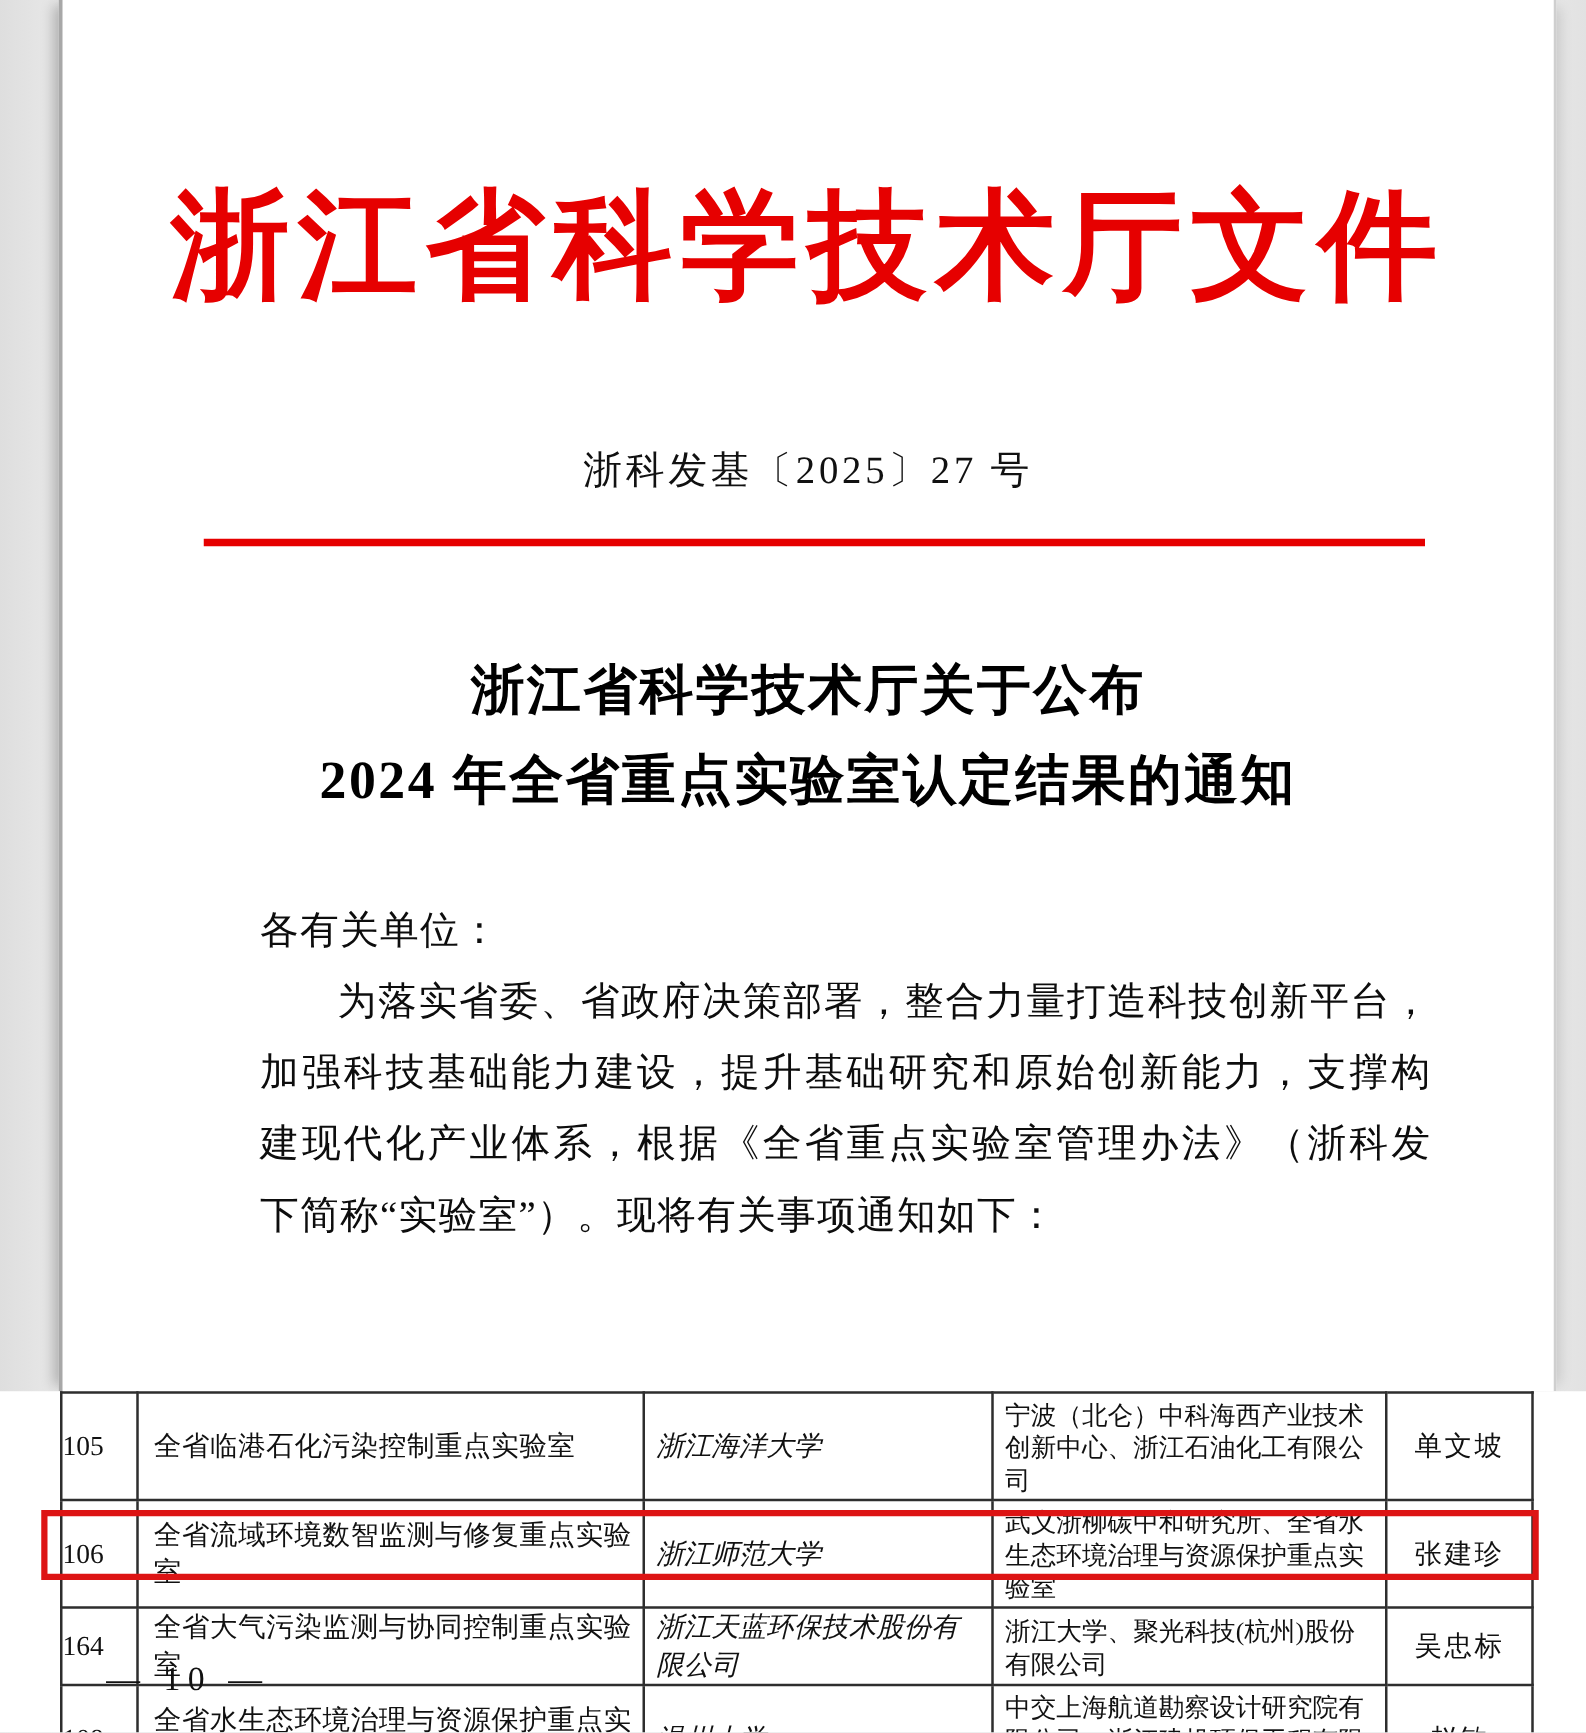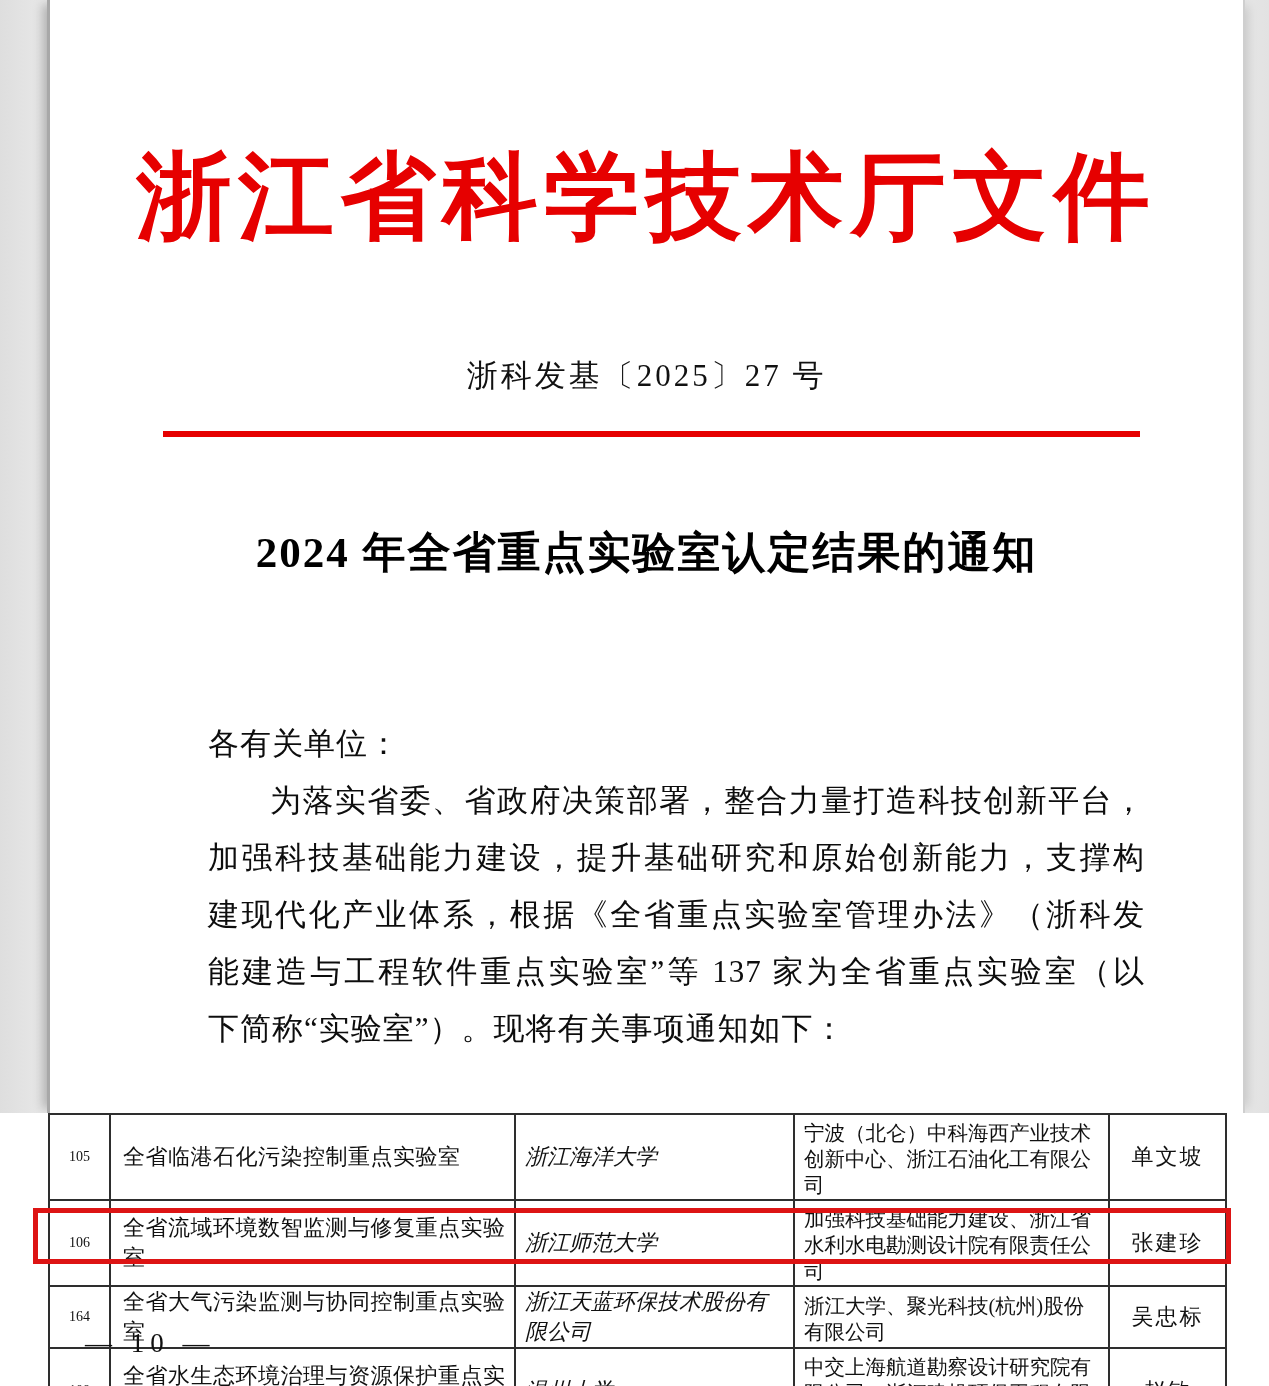--- a/index.html
+++ b/index.html
@@ -83,21 +83,21 @@
     border-collapse: collapse;
     table-layout: fixed;
     font-family: "Liberation Serif", "DejaVu Serif", serif;
   }
   table.labs td {
     border: 2px solid #2e2e2e;
     vertical-align: middle;
     overflow: hidden;
     color: #111;
   }
-  td.c-no   { text-align: center; font-size: 14px; }
+  td.c-no   { text-align: left; font-size: 22px; }
   td.c-lab  { font-size: 22px; padding: 0 6px 0 12px; letter-spacing: 0.5px; margin-left: 26px; }
   td.c-org  { font-size: 22px; padding: 0 6px 0 9px; font-style: italic; }
   td.c-part { font-size: 20.5px; line-height: 26px; padding: 5px 6px 1px 9px; }
   td.c-dir  { text-align: center; font-size: 22px; letter-spacing: 2px; }
   tr.r-105 { height: 52px; }
   tr.r-106 { height: 50px; }
   tr.r-107 { height: 48px; }
   tr.r-108 { height: 57px; }
   .highlight-box {
     position: absolute;
@@ -118,28 +118,28 @@
 </head>
 <body>
 
 <div class="canvas">
 
   <div class="page">
     <div class="doc-title">浙江省科学技术厅文件</div>
     <div class="doc-number">浙科发基〔2025〕27 号</div>
     <div class="red-rule"></div>
     <div class="subtitle">
+      <div>浙江省科学技术厅关于公布</div>
       <div>2024 年全省重点实验室认定结果的通知</div>
     </div>
     <div class="body-text">
       <div class="body-line no-stretch">各有关单位：</div>
       <div class="body-line indent">为落实省委、省政府决策部署，整合力量打造科技创新平台，</div>
       <div class="body-line">加强科技基础能力建设，提升基础研究和原始创新能力，支撑构</div>
       <div class="body-line">建现代化产业体系，根据《全省重点实验室管理办法》（浙科发</div>
-      <div class="body-line">能建造与工程软件重点实验室”等 137 家为全省重点实验室（以</div>
       <div class="body-line no-stretch">下简称“实验室”）。现将有关事项通知如下：</div>
     </div>
   </div>
 
   <div class="table-strip">
     <table class="labs">
       <colgroup>
         <col style="width:61px">
           <col style="width:405px">
           <col style="width:279px">
@@ -151,21 +151,21 @@
           <td class="c-no">105</td>
           <td class="c-lab">全省临港石化污染控制重点实验室</td>
           <td class="c-org">浙江海洋大学</td>
           <td class="c-part">宁波（北仑）中科海西产业技术创新中心、浙江石油化工有限公司</td>
           <td class="c-dir">单文坡</td>
         </tr>
         <tr class="r-106">
           <td class="c-no">106</td>
           <td class="c-lab">全省流域环境数智监测与修复重点实验室</td>
           <td class="c-org">浙江师范大学</td>
-          <td class="c-part">加强科技基础能力建设、浙江省水利水电勘测设计院有限责任公司</td>
+          <td class="c-part">武义浙柳碳中和研究所、全省水生态环境治理与资源保护重点实验室</td>
           <td class="c-dir">张建珍</td>
         </tr>
         <tr class="r-107">
           <td class="c-no">164</td>
           <td class="c-lab">全省大气污染监测与协同控制重点实验室</td>
           <td class="c-org">浙江天蓝环保技术股份有限公司</td>
           <td class="c-part">浙江大学、聚光科技(杭州)股份有限公司</td>
           <td class="c-dir">吴忠标</td>
         </tr>
         <tr class="r-108">

